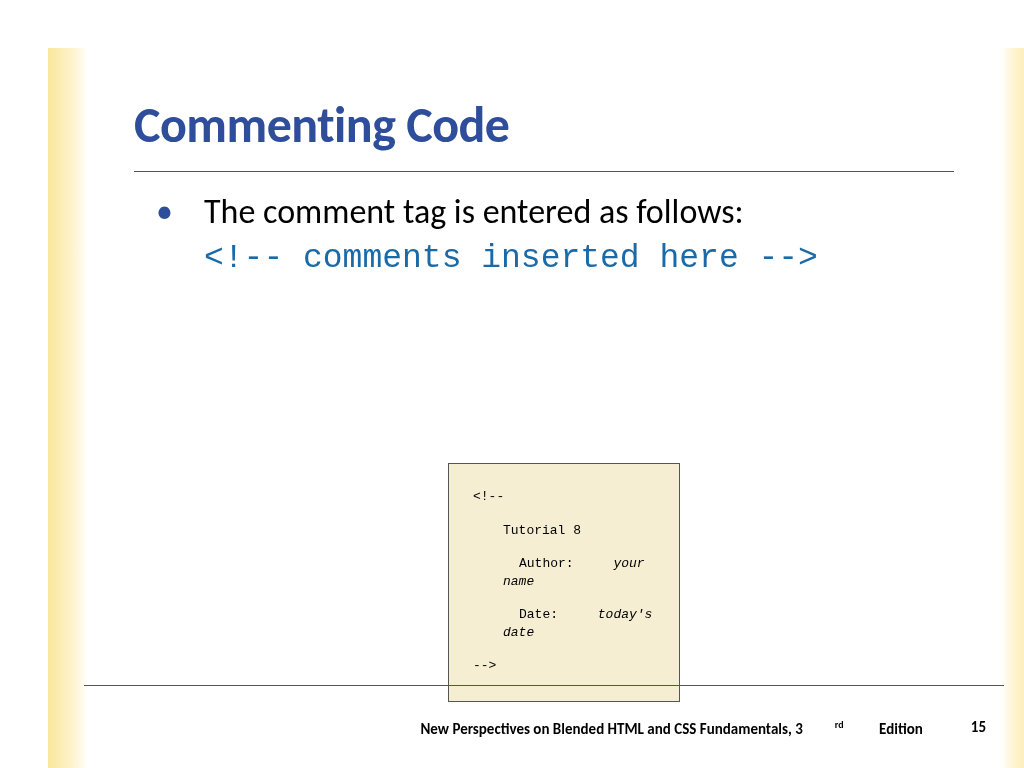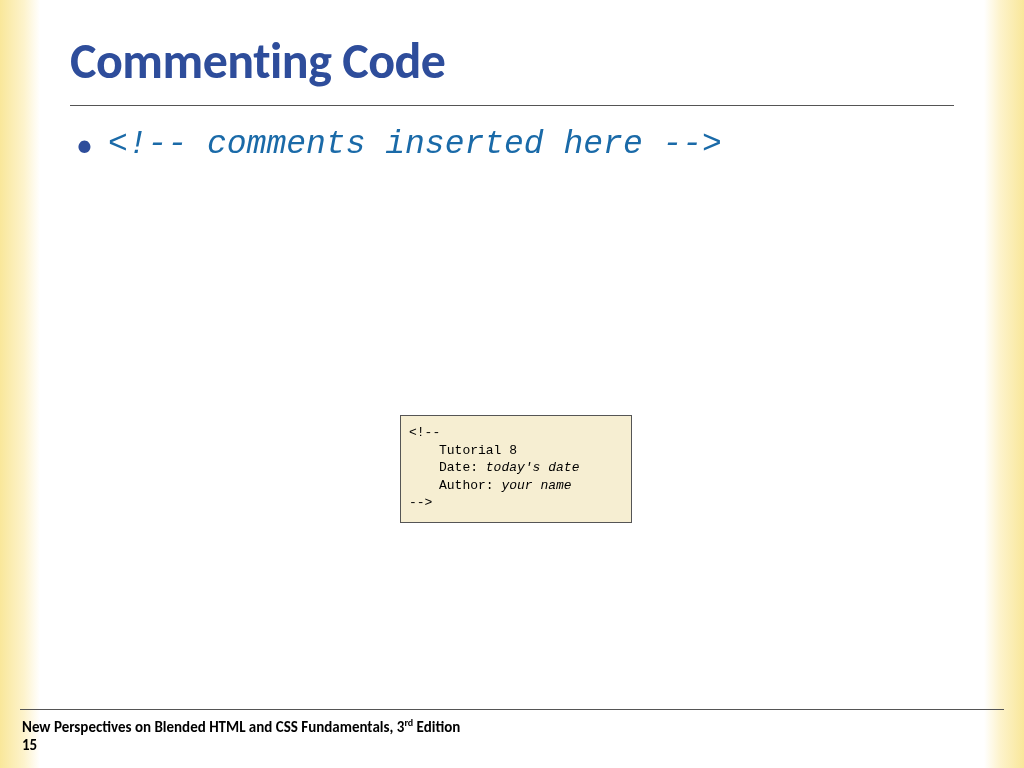--- a/index.html
+++ b/index.html
@@ -1,15 +1,15 @@
 <!DOCTYPE html>
 <html><head>
 <meta charset="utf-8">
 <style>
-  * { margin: 0; padding: 0; box-sizing: border-box; }
+  * { margin: 16px; padding: 0; box-sizing: border-box; }
   body {
     width: 1024px;
     height: 768px;
     background: #fff;
     font-family: Calibri, Arial, sans-serif;
     position: relative;
     overflow: hidden;
   }
   .gradient-left {
     position: absolute;
@@ -54,21 +54,20 @@
   ul.bullets > li::before {
     content: "•";
     position: absolute;
     left: 6px;
     top: 0;
     color: #2e4d9b;
     font-size: 34px;
   }
   .code-inline {
     font-family: "Courier New", monospace;
-    font-style: italic;
     color: #1a6aa8;
     font-size: 33px;
     display: block;
     margin-top: 4px;
   }
   .example-box {
     position: absolute;
     left: 400px;
     top: 415px;
     width: 232px;
@@ -93,48 +92,48 @@
     border-top: 1.5px solid #555;
     margin-bottom: 6px;
   }
   .footer-row {
     display: flex;
     justify-content: flex-end;
     font-size: 15px;
     font-weight: bold;
     color: #000;
     padding: 0 2px;
-    flex-direction: column;
   }
   .footer-row sup { font-size: 10px; }
 </style>
 </head>
 <body>
 
 <div class="gradient-left"></div>
 <div class="gradient-right"></div>
 
 <div class="content">
   <h1 class="title">Commenting Code</h1>
   <hr class="title-rule">
   <ul class="bullets">
     <li>
+      <span>The comment tag is entered as follows:</span>
       <span class="code-inline">&lt;!-- comments inserted here --&gt;</span>
     </li>
   </ul>
 </div>
 
 <div class="example-box">
   <div>&lt;!--</div>
   <div class="indent">Tutorial 8</div>
   <div class="indent">
-    <span>Date: </span><span class="italic">today's date</span>
+    <span>Author: </span><span class="italic">your name</span>
   </div>
   <div class="indent">
-    <span>Author: </span><span class="italic">your name</span>
+    <span>Date: </span><span class="italic">today's date</span>
   </div>
   <div>--&gt;</div>
 </div>
 
 <div class="footer">
   <hr class="footer-rule">
   <div class="footer-row">
     <span>
       <span>New Perspectives on Blended HTML and CSS Fundamentals, 3</span><sup>rd</sup><span> Edition</span>
     </span>

